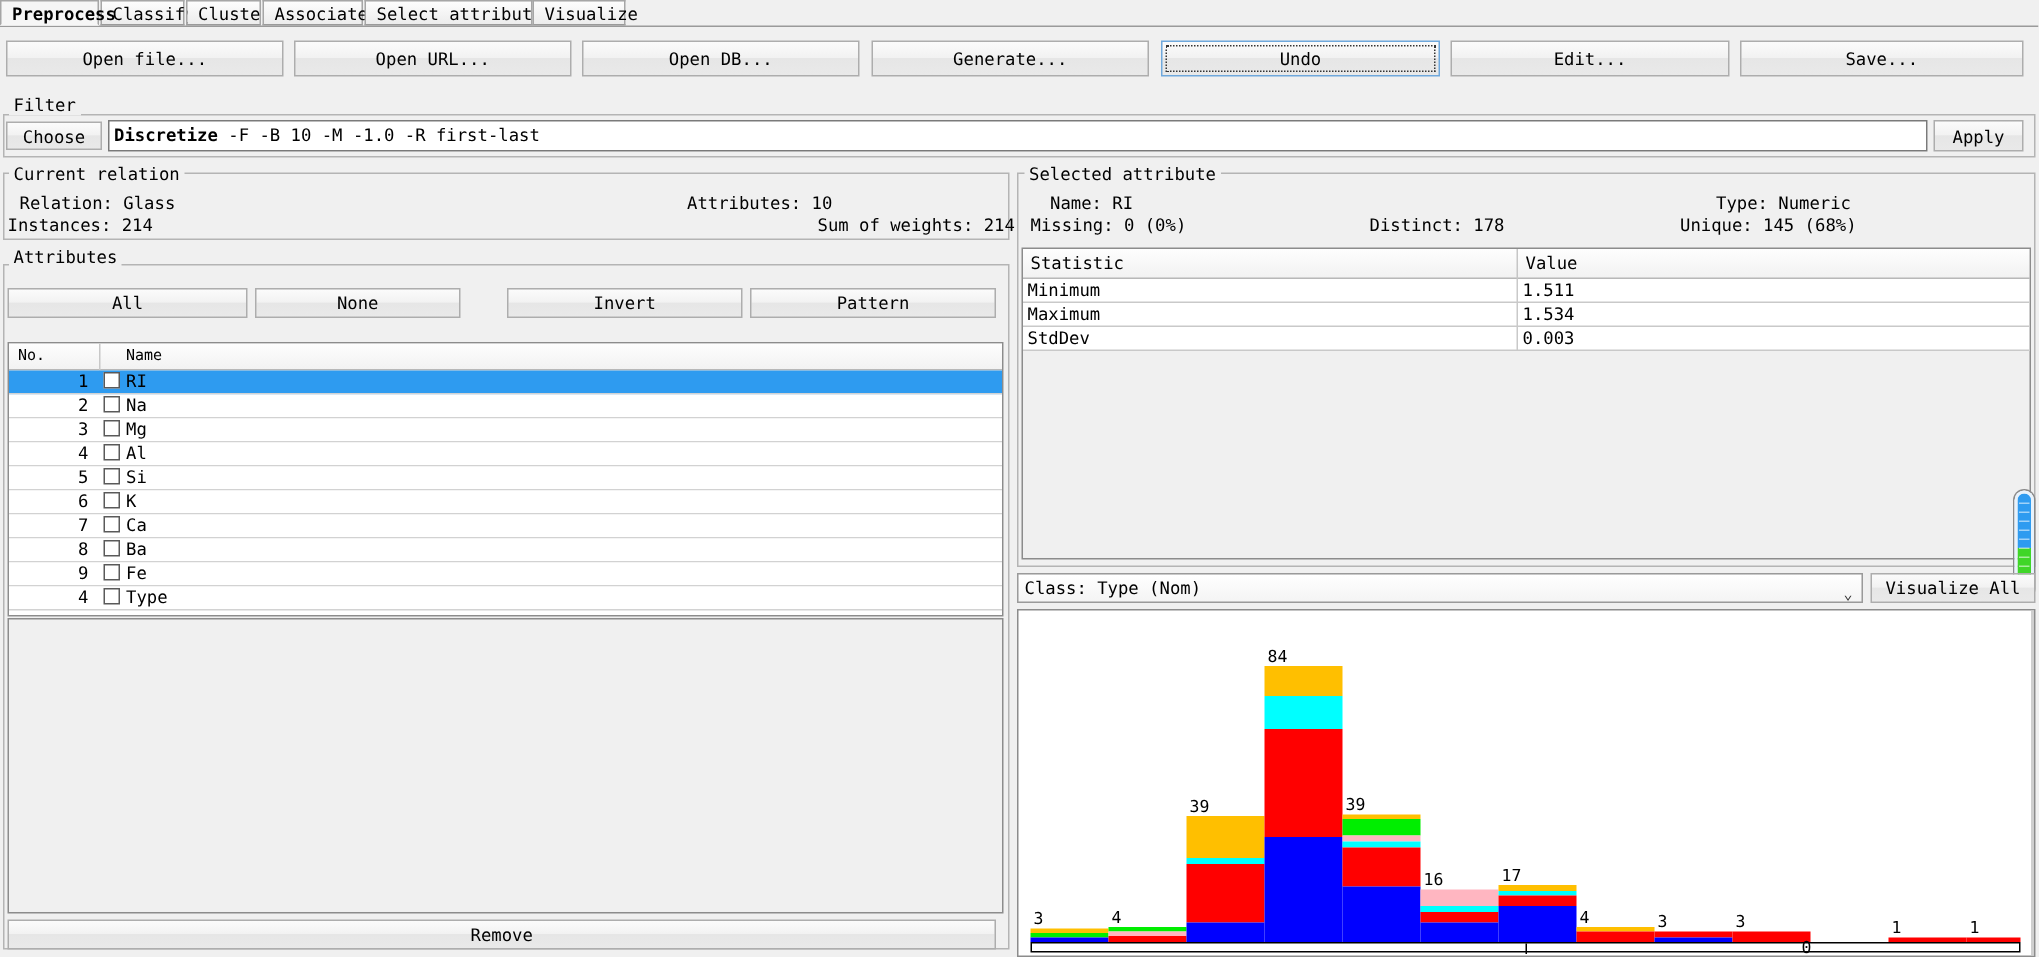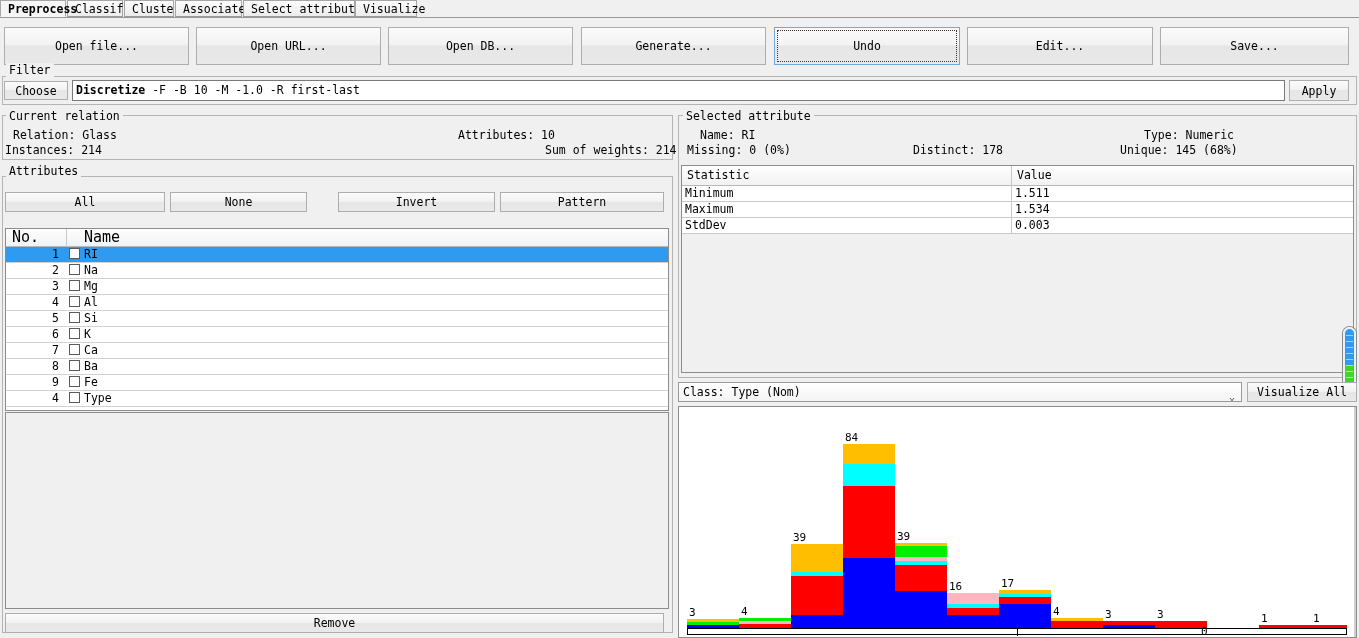--- a/index.html
+++ b/index.html
@@ -35,21 +35,21 @@
     border: 1px solid #adadad;
     text-align: center; color: #000;
     font-family: "DejaVu Sans Mono", "Liberation Mono", monospace;
     font-size: 11.5px; cursor: default; overflow: hidden;
     display: flex; align-items: center; justify-content: center;
   }
   .btn.focus { border: 1px solid #6fa8dc; }
   .btn.focus .fdot { position:absolute; inset:2px; border:1px dotted #333; pointer-events:none; }
 
   .toprow { position: absolute; left: 0; top: 27px; width: 1359px; height: 24px; }
-  .toprow .btn { position: absolute; top: 0; height: 38px; }
+  .toprow .btn { position: absolute; top: 0; height: 24px; }
 
   
   .grouppanel { position: absolute; border: 1px solid #b4b4b4; box-sizing: border-box; }
   .grouptitle {
     position: absolute; background: #f0f0f0; padding: 0 3px;
     font-size: 11.5px; color: #000; white-space: nowrap;
   }
   #filterPanel { left: 2px; top: 76px; width: 1355px; height: 29px; }
   #filterTitle { left: 6px; top: 63px; }
   #chooseBtn { position: absolute; left: 4px; top: 81px; width: 64px; height: 19px; }
@@ -74,21 +74,21 @@
 
   #attrTable {
     position: absolute; left: 5px; top: 228px; width: 664px; height: 183px;
     background: #fff; border: 1px solid #8c8c8c; box-sizing: border-box; overflow: hidden;
   }
   .attrHeader {
     position: relative; height: 18px; box-sizing: border-box;
     background: linear-gradient(to bottom,#fefefe,#f2f2f2);
     border-bottom: 1px solid #b8b8b8;
   }
-  .attrHeader .hcell { position: absolute; top: 0; height: 18px; line-height: 17px; font-size: 15px; }
+  .attrHeader .hcell { position: absolute; top: 0; height: 18px; line-height: 17px; font-size: 10px; }
   .attrHeader .hsplit { position:absolute; top:0; height:18px; width:1px; background:#c8c8c8; }
   .attrRow {
     position: relative; height: 16px; box-sizing: border-box;
     border-bottom: 1px solid #d2d2d2; background: #fff;
   }
   .attrRow.sel { background: #2e9bf0; }
   .attrRow .no {
     position: absolute; left: 0; width: 56px; top: 0; height: 15px; line-height: 15px;
     text-align: right; font-size: 11.5px; padding-right: 3px; box-sizing: border-box;
   }

